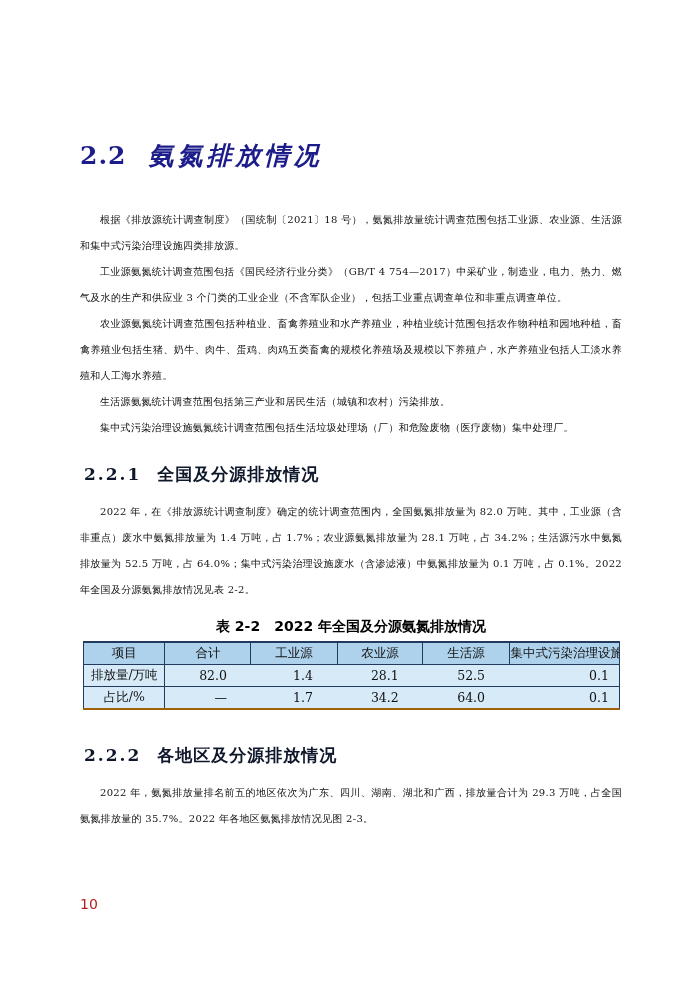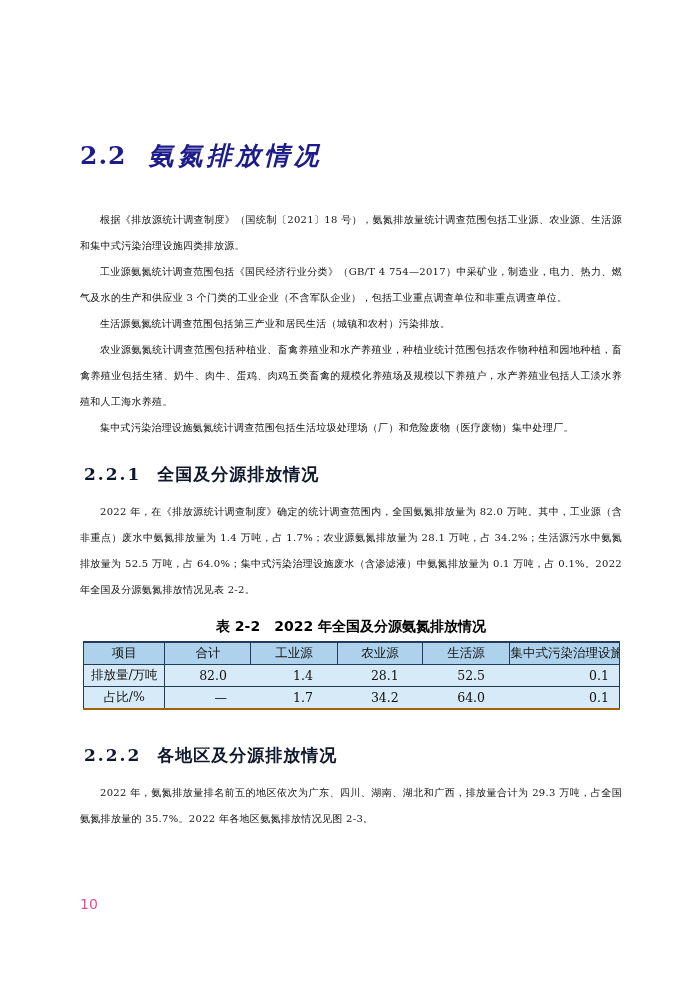--- a/index.html
+++ b/index.html
@@ -137,37 +137,37 @@
   col.c4 { width: 16.0%; }
   col.c5 { width: 16.1%; }
   col.c6 { width: 20.6%; }
   
   .page-number {
     position: absolute;
     left: 80px;
     top: 896px;
     font-family: "DejaVu Sans", "Liberation Sans", sans-serif;
     font-size: 14px;
-    color: #ec4899;
+    color: #b91c1c;
   }
 </style>
 </head>
 <body>
 
 <div class="page">
   <div class="content">
 
     <h1 class="h1">
       <span class="num">2.2</span><span class="ttl">氨氮排放情况</span>
     </h1>
 
     <p class="par first">根据《排放源统计调查制度》（国统制〔2021〕18 号），氨氮排放量统计调查范围包括工业源、农业源、生活源和集中式污染治理设施四类排放源。</p>
     <p class="par">工业源氨氮统计调查范围包括《国民经济行业分类》（GB/T 4 754—2017）中采矿业，制造业，电力、热力、燃气及水的生产和供应业 3 个门类的工业企业（不含军队企业），包括工业重点调查单位和非重点调查单位。</p>
+    <p class="par">农业源氨氮统计调查范围包括种植业、畜禽养殖业和水产养殖业，种植业统计范围包括农作物种植和园地种植，畜禽养殖业包括生猪、奶牛、肉牛、蛋鸡、肉鸡五类畜禽的规模化养殖场及规模以下养殖户，水产养殖业包括人工淡水养殖和人工海水养殖。</p>
     <p class="par">生活源氨氮统计调查范围包括第三产业和居民生活（城镇和农村）污染排放。</p>
-    <p class="par">农业源氨氮统计调查范围包括种植业、畜禽养殖业和水产养殖业，种植业统计范围包括农作物种植和园地种植，畜禽养殖业包括生猪、奶牛、肉牛、蛋鸡、肉鸡五类畜禽的规模化养殖场及规模以下养殖户，水产养殖业包括人工淡水养殖和人工海水养殖。</p>
     <p class="par">集中式污染治理设施氨氮统计调查范围包括生活垃圾处理场（厂）和危险废物（医疗废物）集中处理厂。</p>
 
     <h2 class="h2">
       <span class="num">2.2.1</span><span class="ttl">全国及分源排放情况</span>
     </h2>
 
     <p class="par after-h2">2022 年，在《排放源统计调查制度》确定的统计调查范围内，全国氨氮排放量为 82.0 万吨。其中，工业源（含非重点）废水中氨氮排放量为 1.4 万吨，占 1.7%；农业源氨氮排放量为 28.1 万吨，占 34.2%；生活源污水中氨氮排放量为 52.5 万吨，占 64.0%；集中式污染治理设施废水（含渗滤液）中氨氮排放量为 0.1 万吨，占 0.1%。2022 年全国及分源氨氮排放情况见表 2-2。</p>
 
     <div class="caption">
       <span class="cap-label">表 2-2</span><span>2022 年全国及分源氨氮排放情况</span>

